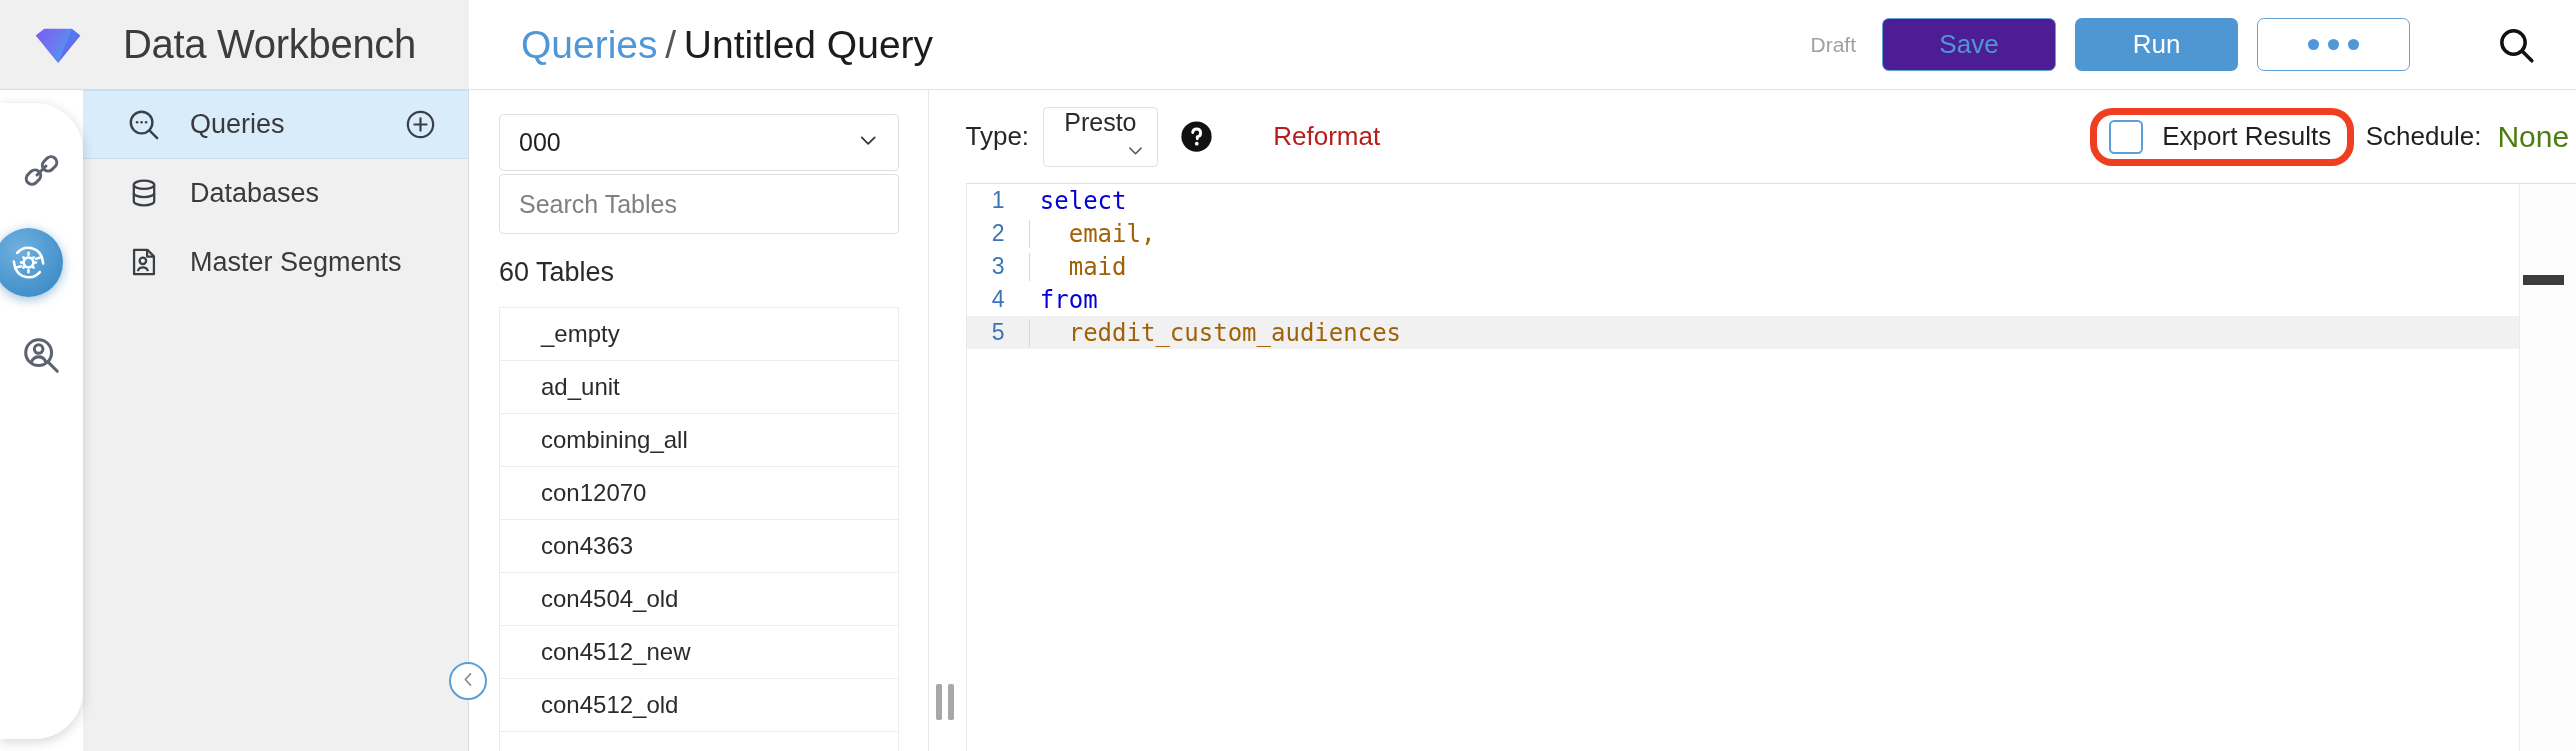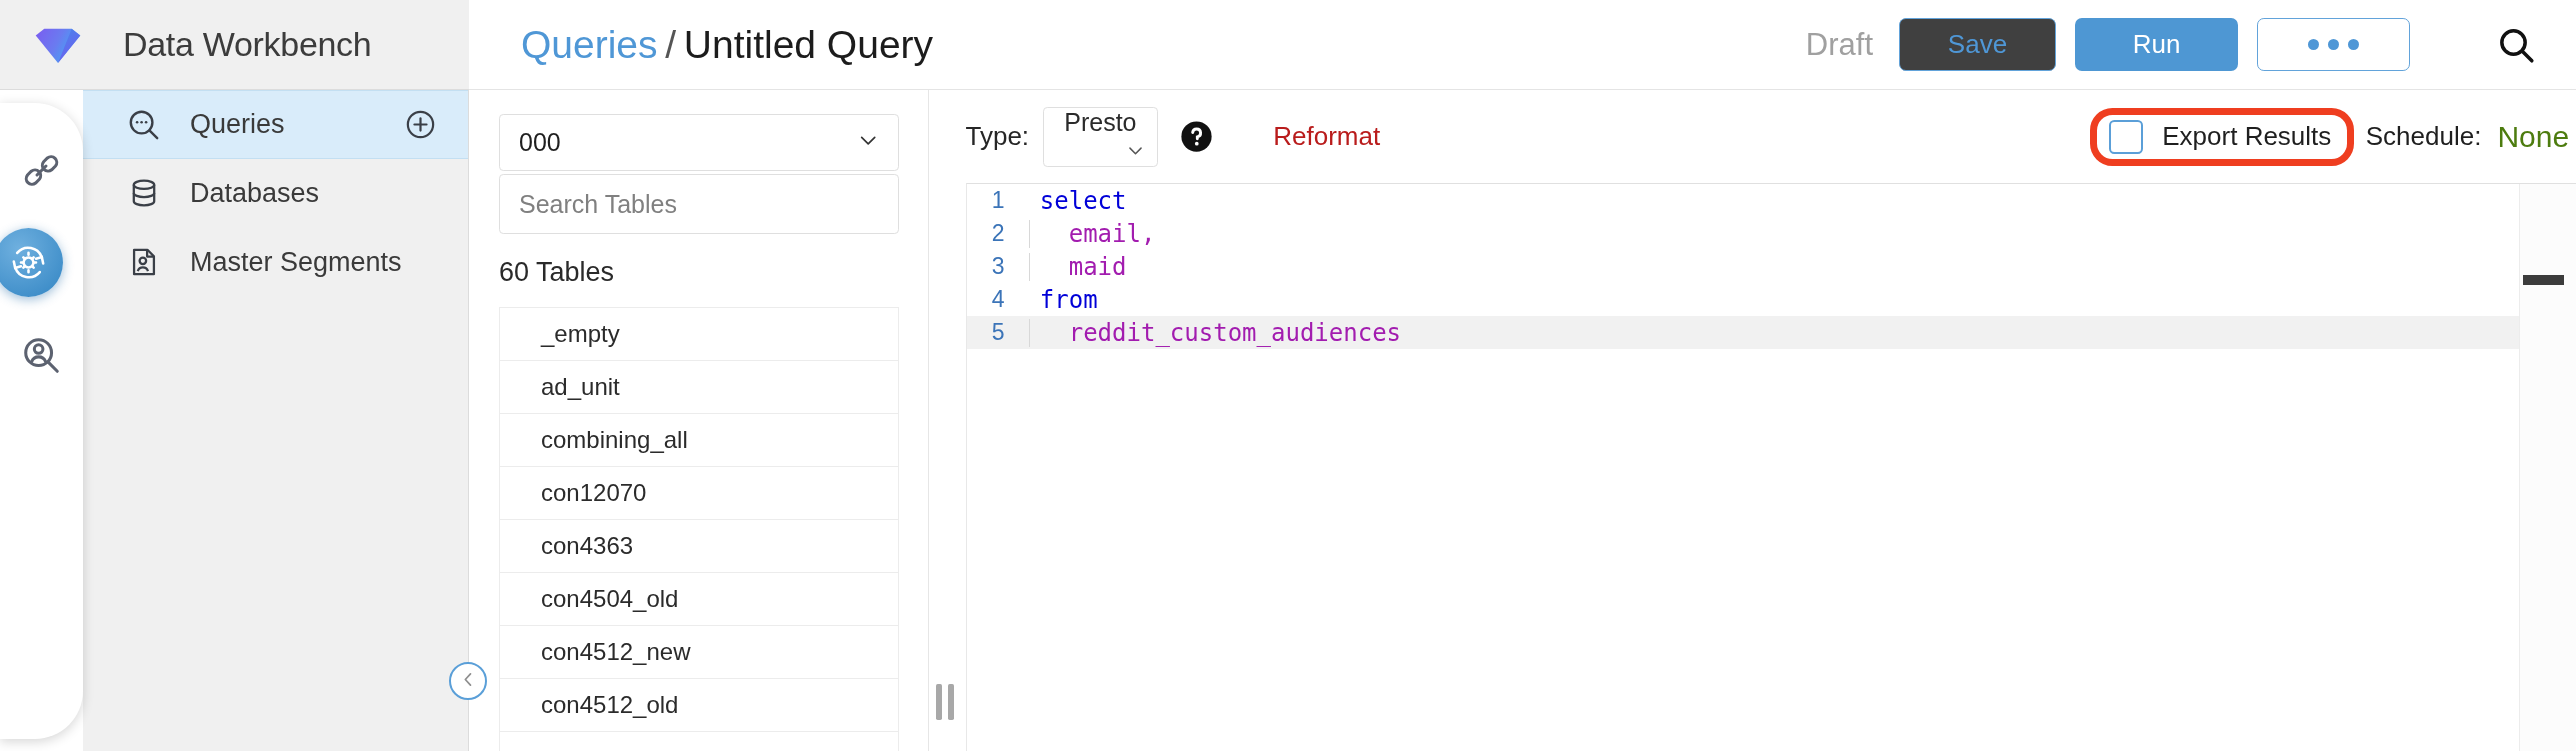--- a/index.html
+++ b/index.html
@@ -16,41 +16,41 @@
     position: absolute; top: 0; left: 0; width: 2576px; height: 90px;
     display: flex; align-items: center;
   }
   .topbar-left {
     width: 469px; height: 90px; background: #f0f0f0;
     border-bottom: 0.9px solid #dcdcdc;
     display: flex; align-items: center; padding-left: 34px;
   }
   .logo-gem { width: 48px; height: 40px; flex: 0 0 auto; }
   .app-title {
-    font-size: 34px; color: #3c3c3c; margin-left: 41px;
+    font-size: 40px; color: #3c3c3c; margin-left: 41px;
     font-weight: 400; letter-spacing: -0.3px; white-space: nowrap;
   }
   .topbar-right {
     flex: 1; height: 90px; background: #ffffff;
     border-bottom: 0.9px solid #e4e4e4;
     display: flex; align-items: center; padding: 0 40px 0 52px;
   }
   .breadcrumb { display: flex; align-items: baseline; font-size: 39px; white-space: nowrap; }
   .crumb-link { color: #4f97d6; }
   .crumb-sep { color: #555; margin: 0 7.7px; }
   .crumb-current { color: #1c1c1c; }
   .topbar-actions { margin-left: auto; display: flex; align-items: center; gap: 0; }
-  .draft-label { font-size: 31px; color: #a0a0a0; margin-right: 26px; }
+  .draft-label { font-size: 21px; color: #a0a0a0; margin-right: 26px; }
   .btn {
     font-size: 26px; border-radius: 6.9px; cursor: pointer;
     display: flex; align-items: center; justify-content: center;
     font-family: "Liberation Sans", sans-serif;
   }
   .btn-save {
-    width: 157px; height: 53px; background: #404040;
+    width: 174px; height: 53px; background: #4c1d95;
     border: 1.7px solid #62a3da; color: #4f97d6; margin-right: 19px;
   }
   .btn-run {
     width: 163px; height: 53px; background: #4e97d3;
     border: none; color: #ffffff; margin-right: 19px;
   }
   .btn-more {
     width: 153px; height: 53px; background: #fff;
     border: 1.7px solid #62a3da; margin-right: 0;
   }
@@ -178,21 +178,21 @@
   .code-line {
     display: flex; align-items: center; height: 33px;
     font-family: "DejaVu Sans Mono", monospace; font-size: 24px;
   }
   .code-line.active { background: #f1f1f1; }
   .ln {
     width: 62px; text-align: right; padding-right: 24px;
     color: #3b74b8; font-family: "Liberation Sans", sans-serif; font-size: 23px;
     flex: 0 0 62px;
   }
-  .code-txt { white-space: pre; color: #a21caf; padding-left: 10.3px; border-left: 1.7px solid transparent; }
+  .code-txt { white-space: pre; color: #a16207; padding-left: 10.3px; border-left: 1.7px solid transparent; }
   .code-txt.ind { border-left: 1.7px solid #d8d8d8; }
   .kw { color: #0000d8; }
   .minimap {
     width: 57px; border-left: 0.9px solid #ececec; background: #fcfcfc; position: relative;
   }
   .minimap-mark {
     position: absolute; left: 3.4px; top: 91px; width: 41px; height: 9.5px; background: #3c3c3c;
   }
 </style>
 </head>

